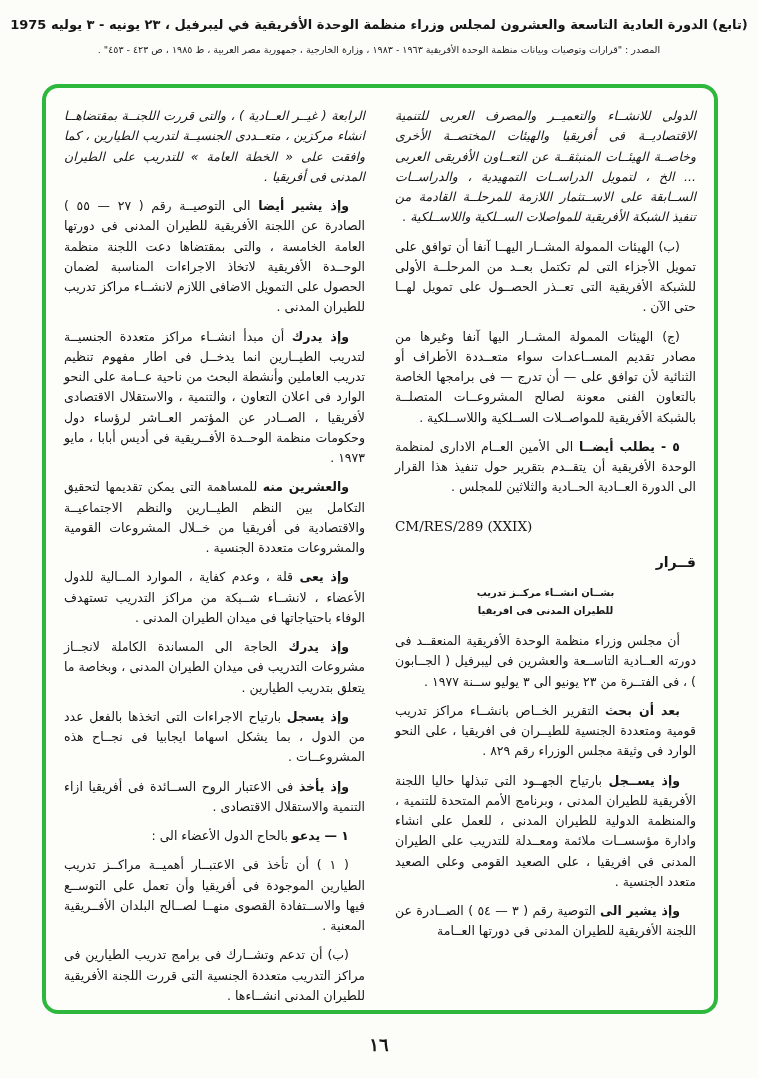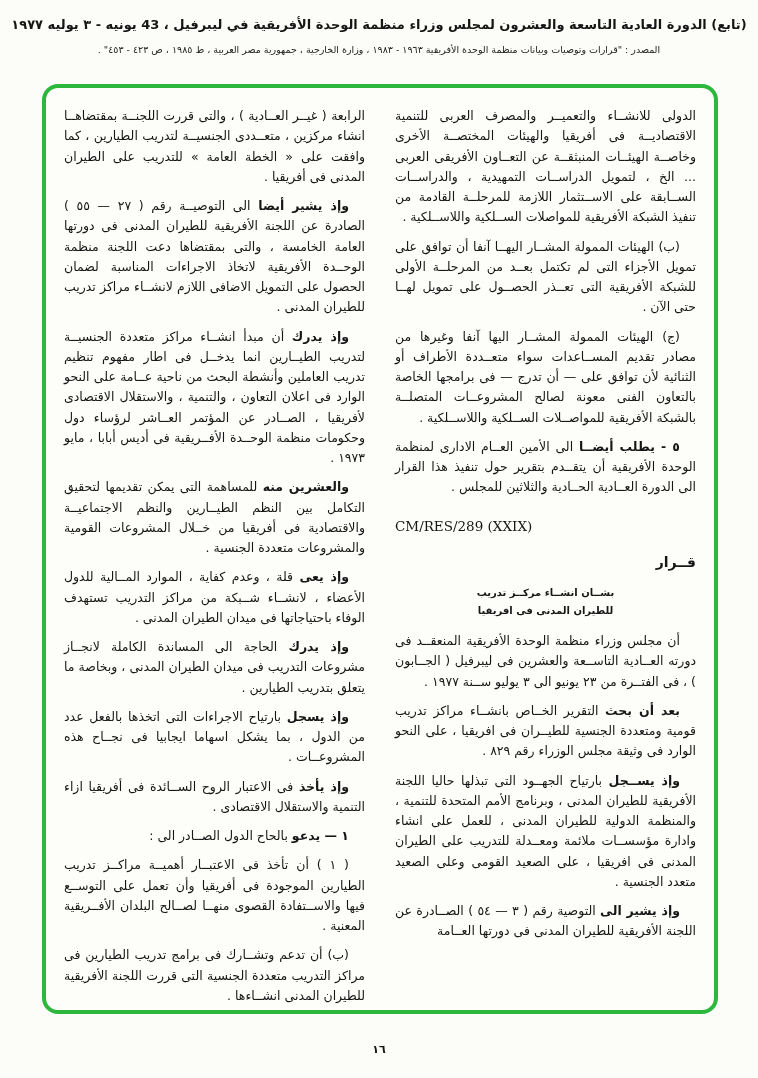--- a/index.html
+++ b/index.html
@@ -35,46 +35,46 @@
     overflow:hidden;
   }
   .columns{
     display:flex;direction:rtl;gap:30px;height:100%;
   }
   .col{
     flex:1 1 0;direction:rtl;text-align:justify;
     font-size:12.5px;line-height:1.62;
   }
   .para{margin:0 0 9px;text-indent:16px;}
-  .para.cont{text-indent:0;}
+  .para.cont{text-indent:0;font-style:italic;}
   .lead{font-weight:bold;}
   .docref{
     direction:ltr;text-align:left;
     font-family:"DejaVu Serif", serif;
     font-size:13.5px;font-weight:normal;
     margin:18px 0 14px;text-indent:0;
   }
   .res-title{
     font-size:14px;font-weight:bold;
     margin:6px 0 10px;
   }
   .res-subtitle{
     text-align:center;font-size:10px;font-weight:bold;
     margin:0 0 12px;line-height:1.75;
   }
   .page-number{
     position:absolute;bottom:22px;left:0;right:0;
     text-align:center;direction:rtl;
-    font-weight:bold;font-size:11px;
+    font-weight:bold;font-size:18px;font-family:Liberation Serif, serif;
   }
 </style>
 </head>
 <body>
 
-<div class="header-title">(تابع) الدورة العادية التاسعة والعشرون لمجلس وزراء منظمة الوحدة الأفريقية في ليبرفيل ، 43 يونيه - ٣ يوليه ١٩٧٧</div>
+<div class="header-title">(تابع) الدورة العادية التاسعة والعشرون لمجلس وزراء منظمة الوحدة الأفريقية في ليبرفيل ، ٢٣ يونيه - ٣ يوليه 1975</div>
 <div class="header-source">المصدر : "قرارات وتوصيات وبيانات منظمة الوحدة الأفريقية ١٩٦٣ - ١٩٨٣ ، وزارة الخارجية ، جمهورية مصر العربية ، ط ١٩٨٥ ، ص ٤٢٣ - ٤٥٣" .</div>
 
 <div class="content-box">
   <div class="columns">
 
     <div class="col">
       <p class="para cont"><b class="lead"></b><span>الدولى للانشــاء والتعميــر والمصرف العربى للتنمية الاقتصاديــة فى أفريقيا والهيئات المختصــة الأخرى وخاصــة الهيئــات المنبثقــة عن التعــاون الأفريقى العربى ... الخ ، لتمويل الدراســات التمهيدية ، والدراســات الســابقة على الاســتثمار اللازمة للمرحلــة القادمة من تنفيذ الشبكة الأفريقية للمواصلات الســلكية واللاســلكية .</span></p>
       <p class="para"><b class="lead"></b><span>(ب) الهيئات الممولة المشــار اليهــا آنفا أن توافق على تمويل الأجزاء التى لم تكتمل بعــد من المرحلــة الأولى للشبكة الأفريقية التى تعــذر الحصــول على تمويل لهــا حتى الآن .</span></p>
       <p class="para"><b class="lead"></b><span>(ج) الهيئات الممولة المشــار اليها آنفا وغيرها من مصادر تقديم المســاعدات سواء متعــددة الأطراف أو الثنائية لأن توافق على — أن تدرج — فى برامجها الخاصة بالتعاون الفنى معونة لصالح المشروعــات المتصلــة بالشبكة الأفريقية للمواصــلات الســلكية واللاســلكية .</span></p>
       <p class="para"><b class="lead">٥ - يطلب أيضــا</b><span> الى الأمين العــام الادارى لمنظمة الوحدة الأفريقية أن يتقــدم بتقرير حول تنفيذ هذا القرار الى الدورة العــادية الحــادية والثلاثين للمجلس .</span></p>
@@ -92,21 +92,21 @@
 
     <div class="col">
       <p class="para cont"><b class="lead"></b><span>الرابعة ( غيــر العــادية ) ، والتى قررت اللجنــة بمقتضاهــا انشاء مركزين ، متعــددى الجنسيــة لتدريب الطيارين ، كما وافقت على « الخطة العامة » للتدريب على الطيران المدنى فى أفريقيا .</span></p>
       <p class="para"><b class="lead">وإذ يشير أيضا</b><span> الى التوصيــة رقم ( ٢٧ — ٥٥ ) الصادرة عن اللجنة الأفريقية للطيران المدنى فى دورتها العامة الخامسة ، والتى بمقتضاها دعت اللجنة منظمة الوحــدة الأفريقية لاتخاذ الاجراءات المناسبة لضمان الحصول على التمويل الاضافى اللازم لانشــاء مراكز تدريب للطيران المدنى .</span></p>
       <p class="para"><b class="lead">وإذ يدرك</b><span> أن مبدأ انشــاء مراكز متعددة الجنسيــة لتدريب الطيــارين انما يدخــل فى اطار مفهوم تنظيم تدريب العاملين وأنشطة البحث من ناحية عــامة على النحو الوارد فى اعلان التعاون ، والتنمية ، والاستقلال الاقتصادى لأفريقيا ، الصــادر عن المؤتمر العــاشر لرؤساء دول وحكومات منظمة الوحــدة الأفــريقية فى أديس أبابا ، مايو ١٩٧٣ .</span></p>
       <p class="para"><b class="lead">والعشرين منه</b><span> للمساهمة التى يمكن تقديمها لتحقيق التكامل بين النظم الطيــارين والنظم الاجتماعيــة والاقتصادية فى أفريقيا من خــلال المشروعات القومية والمشروعات متعددة الجنسية .</span></p>
       <p class="para"><b class="lead">وإذ يعى</b><span> قلة ، وعدم كفاية ، الموارد المــالية للدول الأعضاء ، لانشــاء شــبكة من مراكز التدريب تستهدف الوفاء باحتياجاتها فى ميدان الطيران المدنى .</span></p>
       <p class="para"><b class="lead">وإذ يدرك</b><span> الحاجة الى المساندة الكاملة لانجــاز مشروعات التدريب فى ميدان الطيران المدنى ، وبخاصة ما يتعلق بتدريب الطيارين .</span></p>
       <p class="para"><b class="lead">وإذ يسجل</b><span> بارتياح الاجراءات التى اتخذها بالفعل عدد من الدول ، بما يشكل اسهاما ايجابيا فى نجــاح هذه المشروعــات .</span></p>
       <p class="para"><b class="lead">وإذ يأخذ</b><span> فى الاعتبار الروح الســائدة فى أفريقيا ازاء التنمية والاستقلال الاقتصادى .</span></p>
-      <p class="para"><b class="lead">١ — يدعو</b><span> بالحاح الدول الصــادر الى :</span></p>
+      <p class="para"><b class="lead">١ — يدعو</b><span> بالحاح الدول الأعضاء الى :</span></p>
       <p class="para"><b class="lead"></b><span>( ١ ) أن تأخذ فى الاعتبــار أهميــة مراكــز تدريب الطيارين الموجودة فى أفريقيا وأن تعمل على التوســع فيها والاســتفادة القصوى منهــا لصــالح البلدان الأفــريقية المعنية .</span></p>
       <p class="para"><b class="lead"></b><span>(ب) أن تدعم وتشــارك فى برامج تدريب الطيارين فى مراكز التدريب متعددة الجنسية التى قررت اللجنة الأفريقية للطيران المدنى انشــاءها .</span></p>
 
     </div>
 
   </div>
 </div>
 
 <div class="page-number">١٦</div>
 

